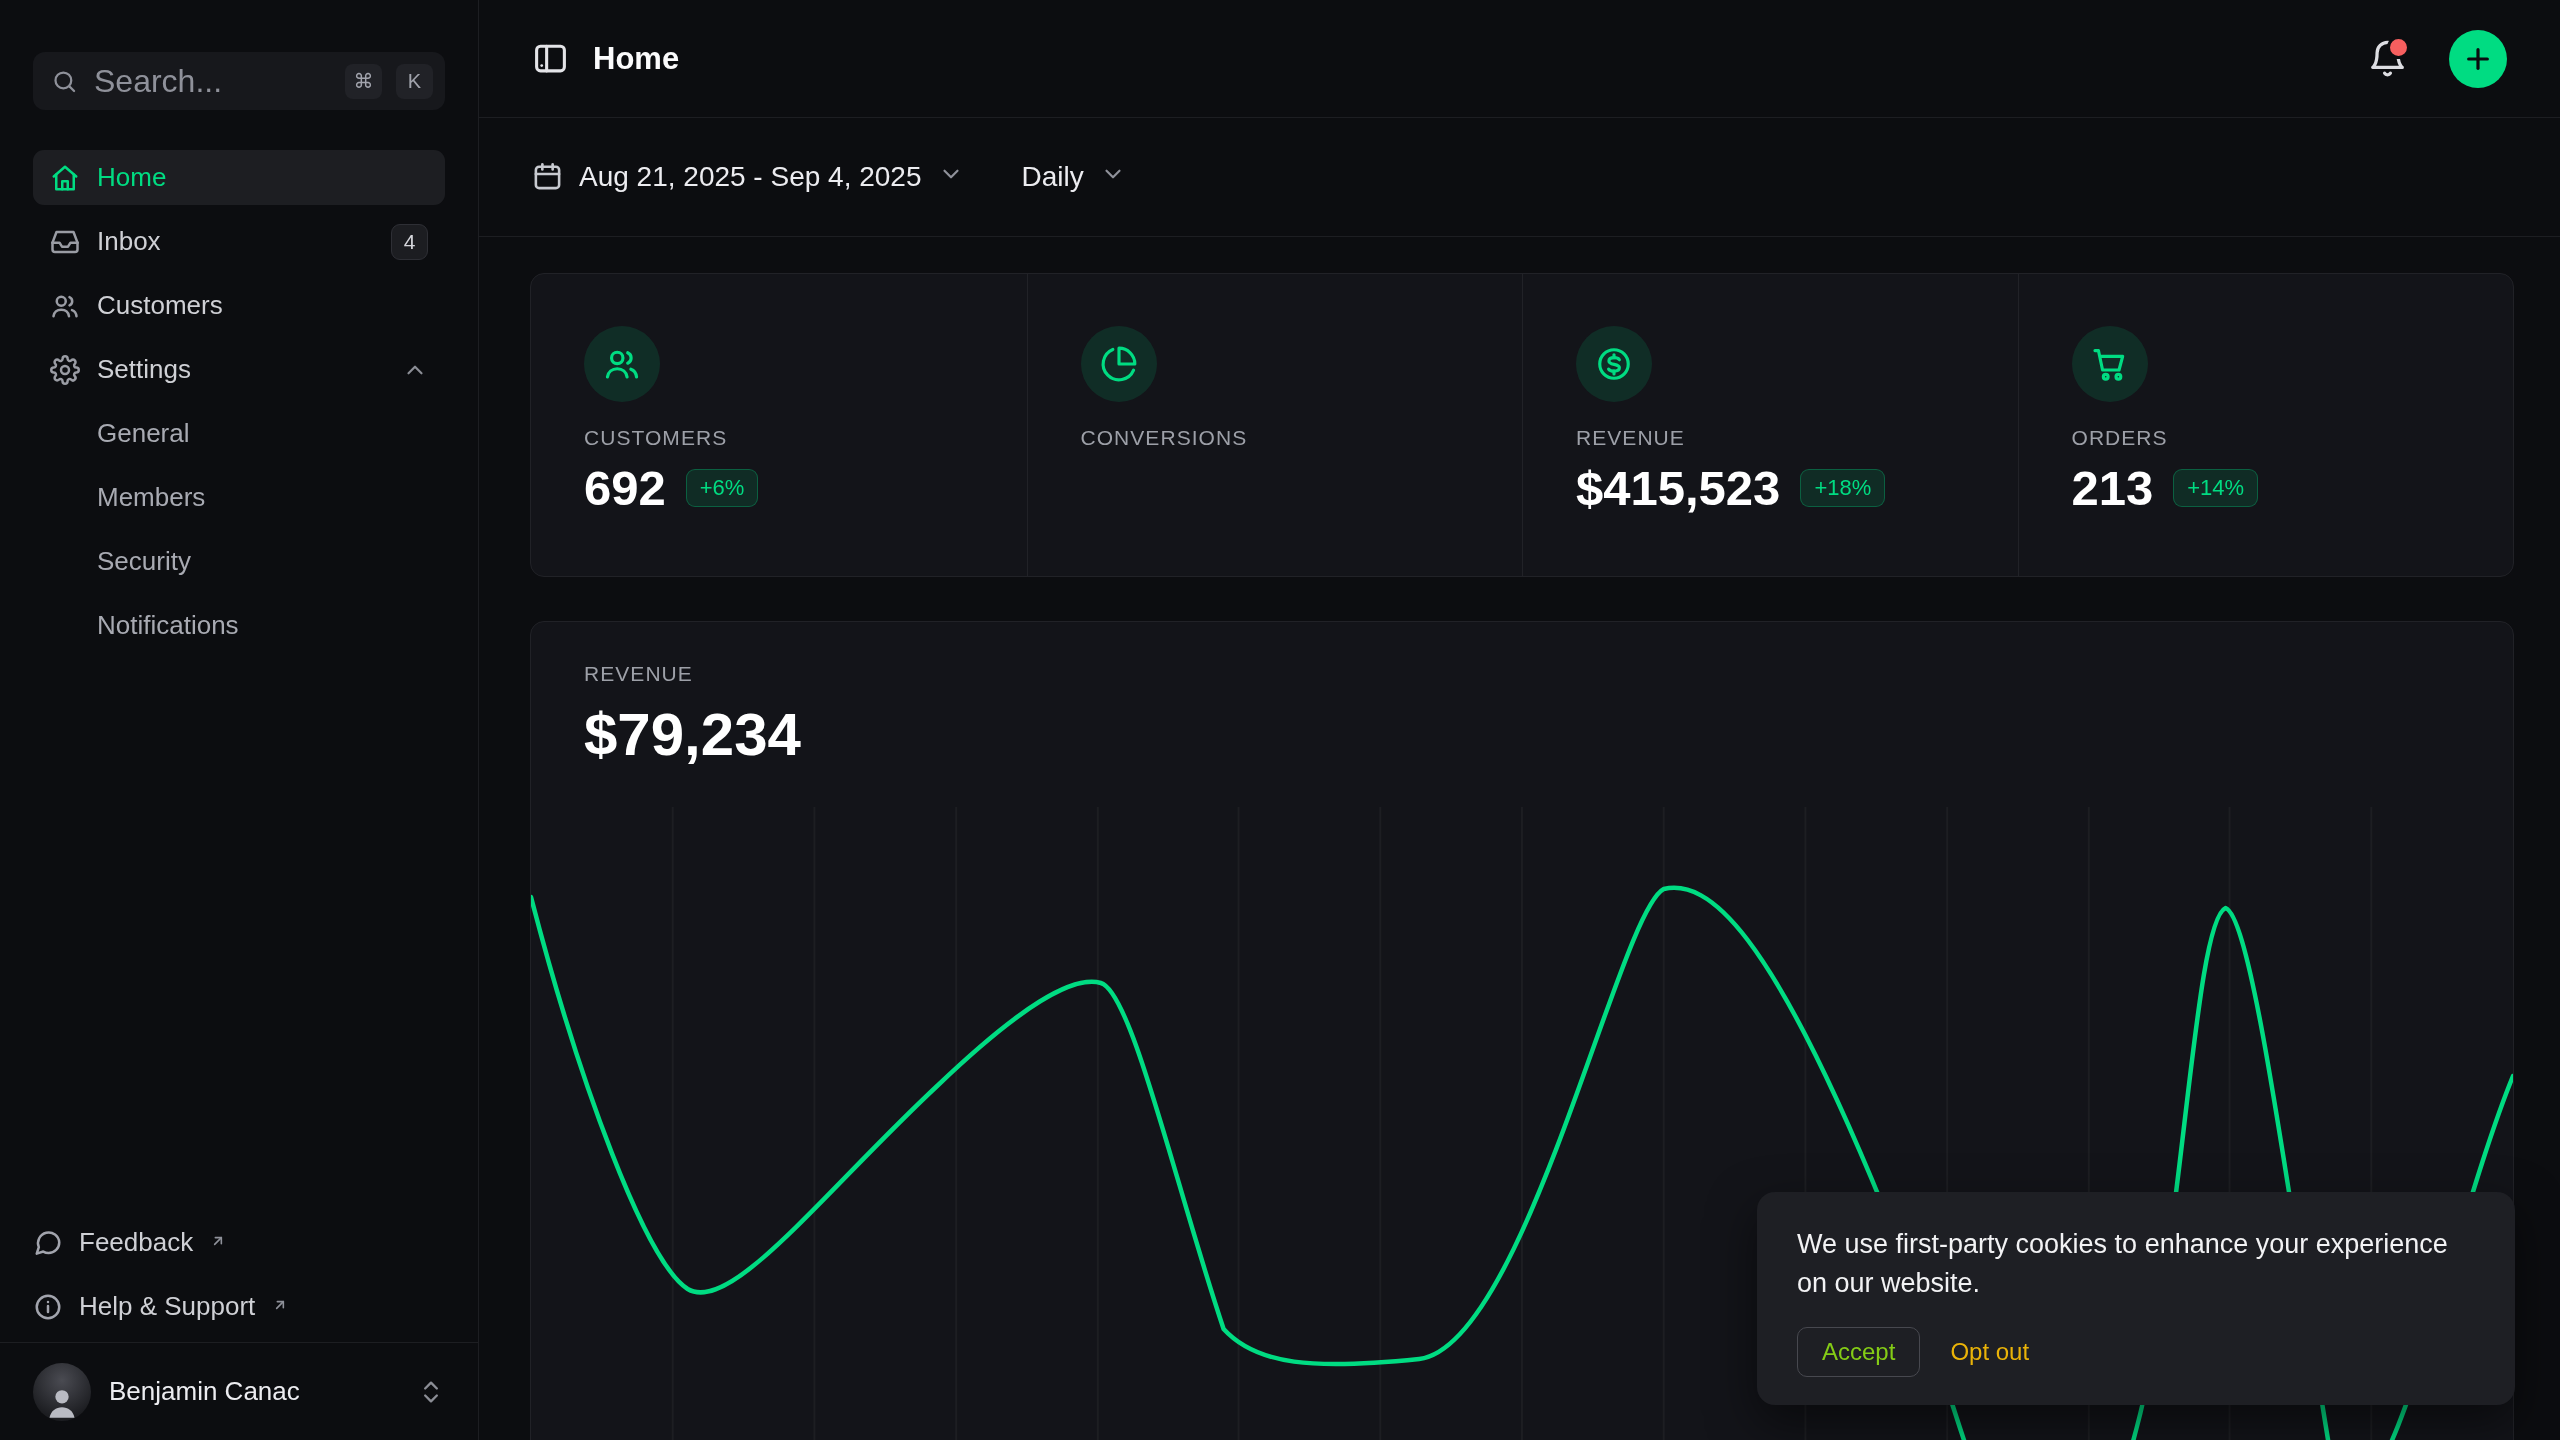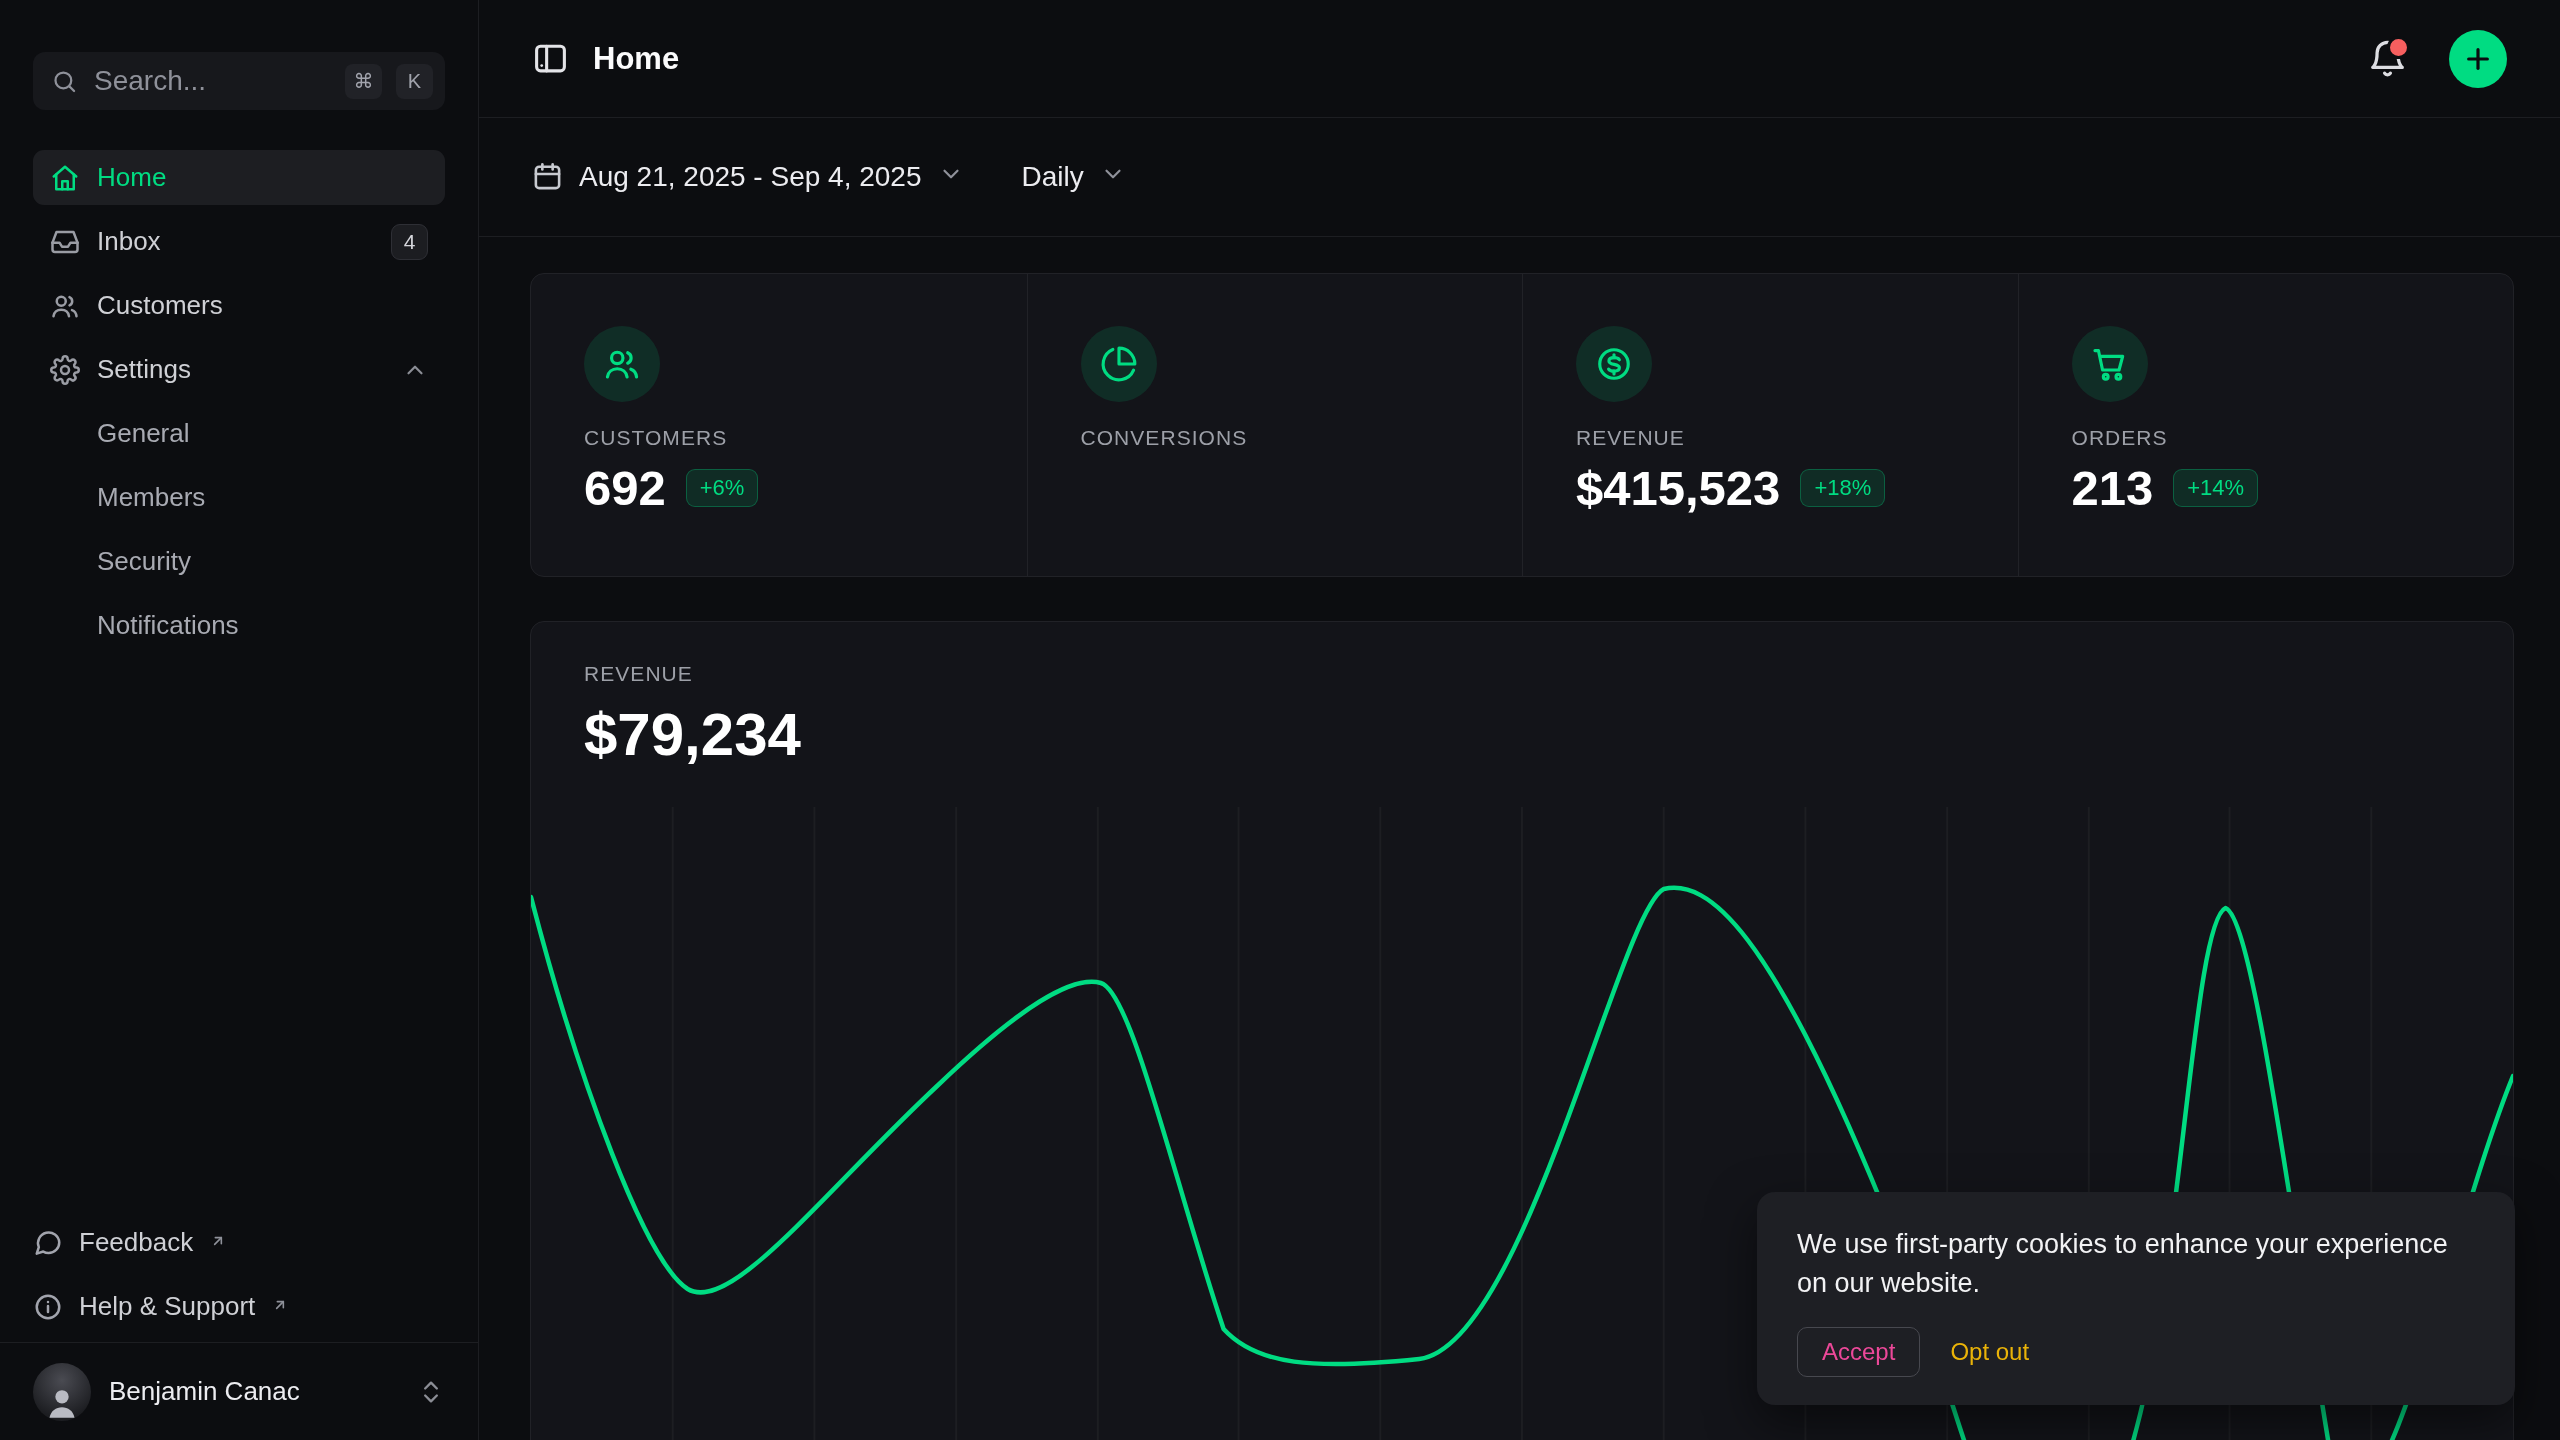--- a/index.html
+++ b/index.html
@@ -14,21 +14,21 @@
   
   .sidebar{flex:0 0 479px;width:479px;border-right:1px solid #1d1e22;display:flex;flex-direction:column;box-sizing:border-box}
   .ws-row{display:flex;align-items:center;gap:17px;margin:33px 33px 0;height:62px;border-radius:12px;cursor:pointer}
   .ws-logo{width:38px;height:38px}
   .ws-name{font-size:28px;font-weight:600;color:#f1f1f3}
   .select-ic{margin-left:auto;width:28px;height:28px;color:#8b8d95}
   .ic{flex:0 0 auto}
 
   .search{margin:52px 33px 0;height:58px;border-radius:12px;background:#17181c;display:flex;align-items:center;gap:14px;padding:0 12px 0 18px;cursor:text}
   .search .s-ic{width:27px;height:27px;color:#8f919a}
-  .search input{flex:1;min-width:0;background:transparent;border:0;outline:0;color:#bef264;font-size:28px;font-family:inherit}
+  .search input{flex:1;min-width:0;background:transparent;border:0;outline:0;color:#bef264;font-size:32px;font-family:inherit}
   .search input::placeholder{color:#8f919a}
   .kbd{min-width:37px;height:35px;padding:0 7px;border-radius:8px;background:#212227;color:#a2a4ad;font-size:20px;display:flex;align-items:center;justify-content:center;box-sizing:border-box}
 
   .nav{margin:40px 33px 0;display:flex;flex-direction:column;gap:9px}
   .nav-item{height:55px;display:flex;align-items:center;gap:17px;padding:0 17px;border-radius:11px;font-size:26px;color:#cfd0d5;cursor:pointer}
   .nav-item .n-ic{width:30px;height:30px;color:#9a9ca4}
   .nav-item.active{background:#1d1e22;color:#00dc82}
   .nav-item.active .n-ic{color:#00dc82}
   .badge-count{margin-left:auto;min-width:37px;height:36px;border-radius:9px;background:#1c1d21;border:1px solid #2e2f35;color:#d4d5da;font-size:21px;display:flex;align-items:center;justify-content:center;box-sizing:border-box;padding:0 8px}
   .nav-chev{margin-left:auto;width:26px;height:26px;color:#8b8d95}
@@ -79,21 +79,21 @@
   .rev-label{font-size:21px;font-weight:500;letter-spacing:.05em;color:#9da0a8}
   .rev-value{margin-top:14px;font-size:60px;font-weight:700;color:#ffffff}
   .chart{margin-top:38px;height:700px;position:relative}
   .chart svg{position:absolute;inset:0;width:100%;height:100%}
 
   
   .cookie{position:absolute;left:1757px;top:1192px;width:758px;box-sizing:border-box;z-index:50;
     background:#1e1f24;border-radius:18px;padding:33px 40px 28px;box-shadow:0 18px 48px rgba(0,0,0,.5)}
   .cookie-msg{font-size:27px;line-height:1.45;color:#f2f2f4}
   .cookie-actions{margin-top:24px;display:flex;align-items:center;gap:16px}
-  .btn-accept{font-family:inherit;font-size:24px;color:#ec4899;background:transparent;border:1px solid #47484f;border-radius:10px;padding:10px 24px;cursor:pointer}
+  .btn-accept{font-family:inherit;font-size:24px;color:#84cc16;background:transparent;border:1px solid #47484f;border-radius:10px;padding:10px 24px;cursor:pointer}
   .btn-optout{font-family:inherit;font-size:24px;color:#eab308;background:transparent;border:0;padding:10px 14px;cursor:pointer}
 </style>
 </head>
 <body>
 
 <div class="app">
 
   <aside class="sidebar">
 
 

